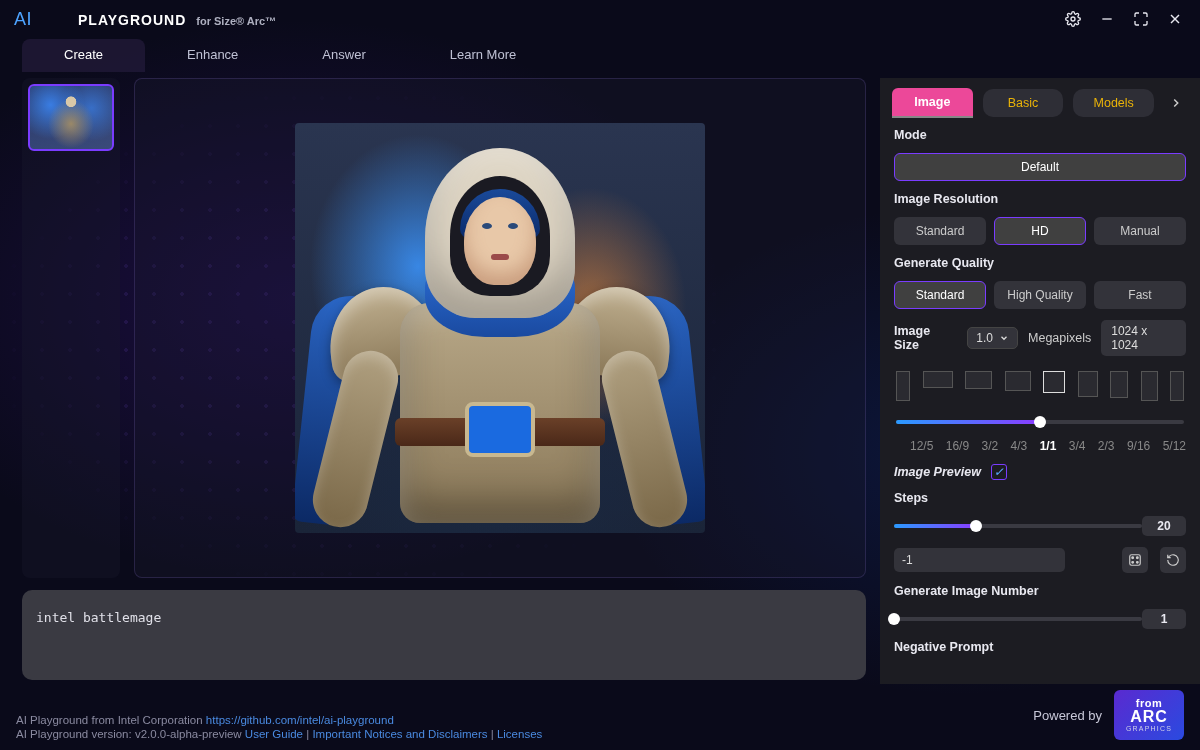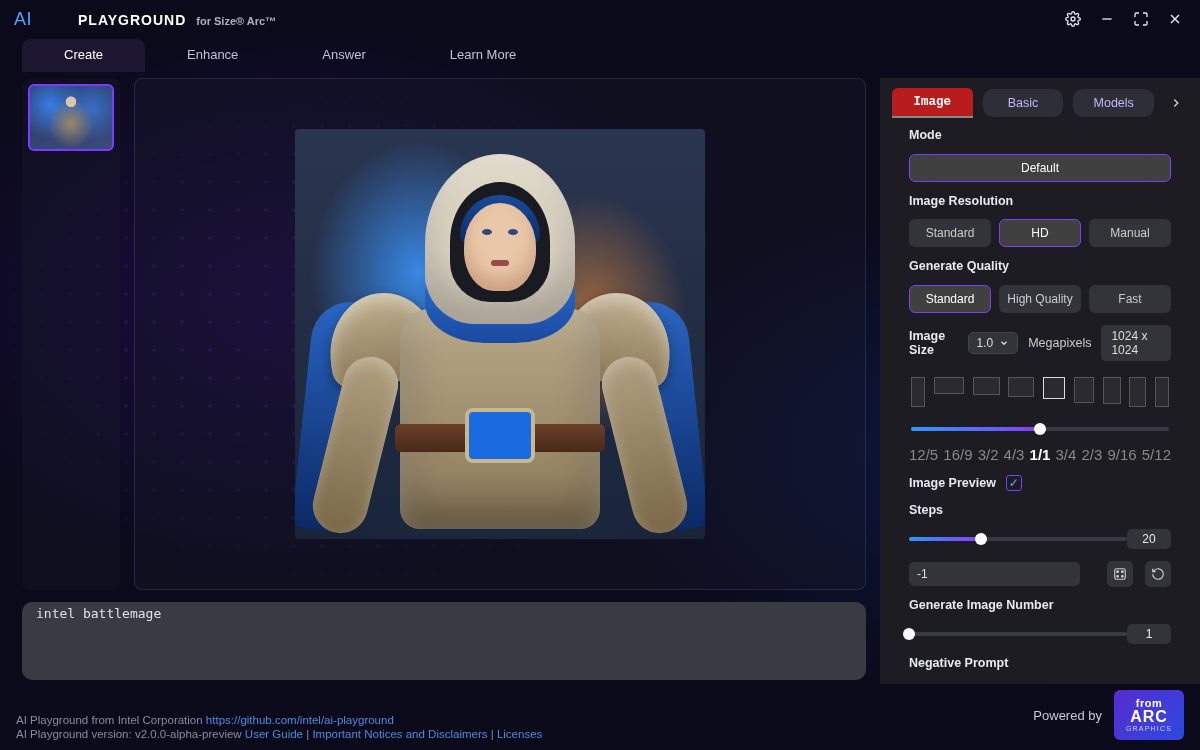--- a/index.html
+++ b/index.html
@@ -117,31 +117,31 @@
 .arm{position:absolute;top:55%;width:55px;height:180px;background:linear-gradient(#b0a080,#7a6848);
   border-radius:28px;box-shadow:inset 0 6px 14px rgba(255,255,255,0.25);}
 .arm.l{left:8%;transform:rotate(14deg);} .arm.r{right:8%;transform:rotate(-14deg);}
 .cape{position:absolute;top:42%;width:70px;height:230px;background:linear-gradient(#2a6ad0,#0a2a6a);
   border-radius:40px 10px 30px 10px;opacity:0.9;}
 .cape.l{left:2%;transform:rotate(6deg);} .cape.r{right:2%;transform:rotate(-6deg) scaleX(-1);}
 
 
 .prompt-row { margin:12px 0 0; }
 .prompt-box {
-  width:100%; height:78px; background:#3a3a42; border:none; border-radius:10px;
-  color:#e0e0e8; font-size:13px; padding:4px 14px; resize:none; outline:none;
+  width:100%; height:90px; background:#3a3a42; border:none; border-radius:10px;
+  color:#e0e0e8; font-size:13px; padding:20px 14px; resize:none; outline:none;
 }
 
 
 .panel { width:320px; background:#1c1c22; display:flex; flex-direction:column; }
 .panel-tabs { display:flex; gap:10px; padding:10px 12px 0; align-items:center; }
-.ptab { flex:1; text-align:center; padding:7px 0; background:#2e2e36; border-radius:10px; font-size:12.5px; color:#c4b5fd; cursor:pointer; }
-.ptab.active { background:#b91c1c; color:#fff; font-weight:600; border-bottom:2px solid #888; border-radius:6px 6px 0 0;font-family:Liberation Mono, monospace;}
+.ptab { flex:1; text-align:center; padding:7px 0; background:#2e2e36; border-radius:10px; font-size:12.5px; color:#eab308; cursor:pointer; }
+.ptab.active { background:#ec4899; color:#fff; font-weight:600; border-bottom:2px solid #888; border-radius:6px 6px 0 0;}
 .ptab-more { width:24px; display:flex; align-items:center; justify-content:center; color:#ccc; cursor:pointer;}
-.panel-body { padding:10px 29px 14px; overflow-y:auto; flex:1; display:flex; flex-direction:column; gap:11px;justify-content:space-between; }
+.panel-body { padding:10px 14px 14px; overflow-y:auto; flex:1; display:flex; flex-direction:column; gap:11px; }
 .panel-body::-webkit-scrollbar{width:6px;} .panel-body::-webkit-scrollbar-thumb{background:#444;border-radius:3px;}
 .sec-label { font-size:12.5px; font-weight:600; color:#e8e8f0; }
 .btn-row { display:flex; gap:8px; }
 .opt-btn {
   flex:1; padding:6px 0; text-align:center; background:#33333a; border-radius:6px;
   font-size:12px; color:#ccc; cursor:pointer; border:1px solid transparent;
 }
 .opt-btn.sel { border-color:#7a3cff; background:#404040; color:#fff; }
 .size-row { display:flex; align-items:center; gap:10px; }
 .size-sel { background:#33333a; border:1px solid #444; border-radius:5px; padding:3px 8px; font-size:12px; color:#ddd; display:flex; align-items:center; gap:6px; cursor:pointer;}
@@ -150,26 +150,26 @@
 .rbox { width:24px; height:24px; border:1.5px solid #555; background:#2a2a30; cursor:pointer; }
 .rbox.sel { border-color:#ddd; }
 .rbox.r-12-5{width:14px;height:30px;} .rbox.r-16-9{width:30px;height:17px;}
 .rbox.r-3-2{width:27px;height:18px;} .rbox.r-4-3{width:26px;height:20px;}
 .rbox.r-1-1{width:22px;height:22px;} .rbox.r-3-4{width:20px;height:26px;}
 .rbox.r-2-3{width:18px;height:27px;} .rbox.r-9-16{width:17px;height:30px;}
 .rbox.r-5-12{width:14px;height:30px;}
 .ratio-track { position:relative; height:4px; background:#3a3a42; border-radius:2px; margin:8px 2px 4px; }
 .ratio-fill { position:absolute; height:100%; left:0; width:50%; background:linear-gradient(90deg,#2a9aff,#8a3cff); border-radius:2px;}
 .ratio-thumb{ position:absolute; left:50%; top:50%; transform:translate(-50%,-50%); width:12px; height:12px; background:#fff; border-radius:50%; cursor:pointer;}
-.ratio-labels { display:flex; justify-content:space-between; font-size:15px; color:#888; padding:0 0px;}
+.ratio-labels { display:flex; justify-content:space-between; font-size:12px; color:#888; padding:0 0px;margin-left:16px;}
 .ratio-labels span.sel{color:#fff;font-weight:600;}
-.check-row { display:flex; align-items:center; gap:10px; }
+.check-row { display:flex; align-items:center; gap:10px;font-style:italic; }
 .chk { width:16px; height:16px; border:1.5px solid #7a3cff; border-radius:3px; display:flex; align-items:center; justify-content:center; cursor:pointer; }
 .chk.on::after{content:"✓"; color:#5aa8ff; font-size:12px; line-height:1;}
-.slider-row { display:flex; align-items:center; gap:0; }
+.slider-row { display:flex; align-items:center; gap:0;font-weight:bold; }
 .slider { flex:1; position:relative; height:4px; background:#3a3a42; border-radius:2px; }
 .slider-fill{position:absolute;height:100%;left:0;background:linear-gradient(90deg,#2a9aff,#8a3cff);border-radius:2px;}
 .slider-thumb{position:absolute;top:50%;transform:translate(-50%,-50%);width:12px;height:12px;background:#fff;border-radius:50%;cursor:pointer;}
 .val-pill { min-width:44px; text-align:center; background:#33333a; border-radius:5px; padding:3px 8px; font-size:12px; }
 .seed-row{display:flex;gap:8px;align-items:center;}
 .seed-input{flex:0 0 120px; background:#33333a;border:none;border-radius:5px;padding:5px 8px;color:#ddd;font-size:12px;outline:none;}
 .icon-btn{width:26px;height:26px;background:#33333a;border-radius:5px;display:flex;align-items:center;justify-content:center;cursor:pointer;margin-left:auto;}
 .icon-btn + .icon-btn{margin-left:4px;}
 
 

